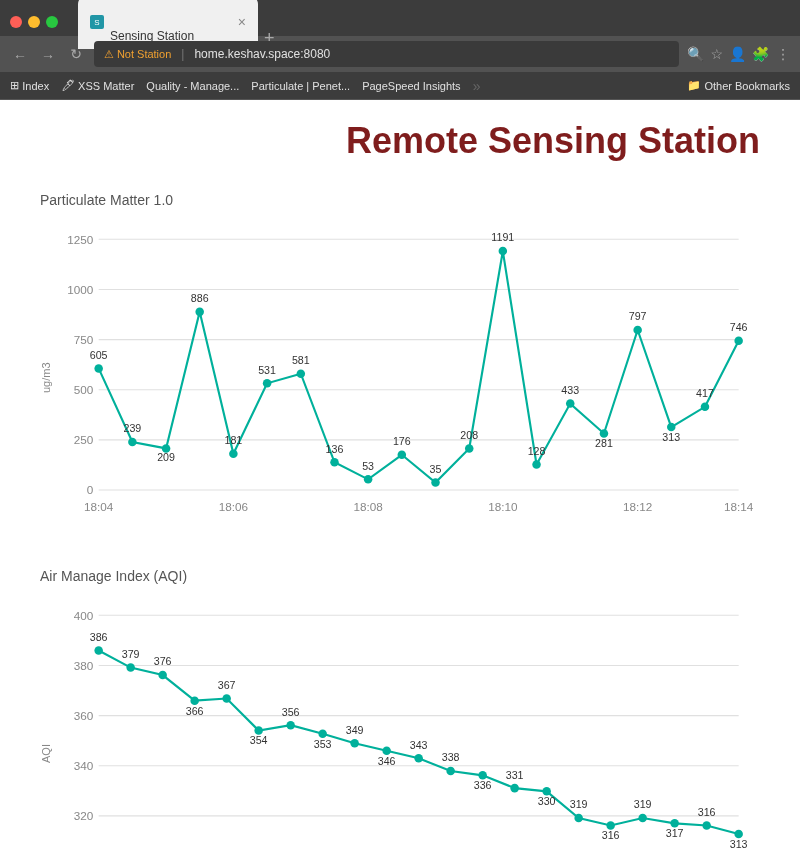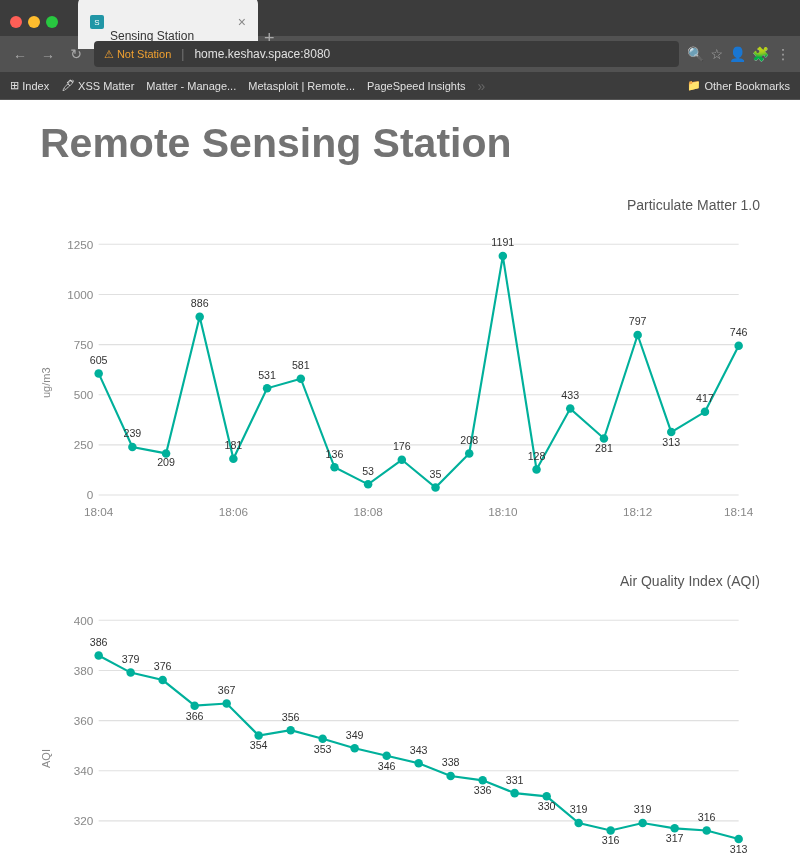--- a/index.html
+++ b/index.html
@@ -176,33 +176,33 @@
       font-size: 14px;
     }
 
     
     .page-content {
       background: #fff;
       padding: 20px 40px;
     }
 
     .page-title {
-      text-align: left;
-      font-size: 41px;
+      text-align: right;
+      font-size: 36px;
       font-weight: bold;
-      color: #737373;
+      color: #7f1d1d;
       margin-bottom: 30px;
     }
 
     .chart-section {
       margin-bottom: 30px;
     }
 
     .chart-title {
-      text-align: right;
+      text-align: left;
       font-size: 14px;
       color: #555;
       margin-bottom: 10px;
     }
 
     .chart-wrapper {
       display: flex;
       align-items: stretch;
     }
 
@@ -272,24 +272,24 @@
   <div class="bookmarks-bar">
     <span class="bookmark-item">
       <span>⊞</span>
       <span>Index</span>
     </span>
     <span class="bookmark-item">
       <span>🖊</span>
       <span>XSS Matter</span>
     </span>
     <span class="bookmark-item">
-      <span>Matter - Manage...</span>
+      <span>Quality - Manage...</span>
     </span>
     <span class="bookmark-item">
-      <span>Metasploit | Remote...</span>
+      <span>Particulate | Penet...</span>
     </span>
     <span class="bookmark-item">
       <span>PageSpeed Insights</span>
     </span>
     <span class="bookmark-sep">»</span>
     <span style="margin-left:auto;" class="bookmark-item">
       📁 <span>Other Bookmarks</span>
     </span>
   </div>
 </div>
@@ -406,21 +406,21 @@
           <text x="292.6" y="275" text-anchor="middle" font-size="11" fill="#888">18:08</text>
           <text x="418.9" y="275" text-anchor="middle" font-size="11" fill="#888">18:10</text>
           <text x="545.3" y="275" text-anchor="middle" font-size="11" fill="#888">18:12</text>
           <text x="640" y="275" text-anchor="middle" font-size="11" fill="#888">18:14</text>
         </svg>
       </div>
     </div>
   </div>
 
   <div class="chart-section">
-    <div class="chart-title">Air Quality Index (AQI)</div>
+    <div class="chart-title">Air Manage Index (AQI)</div>
     <div class="chart-wrapper">
       <div class="y-axis-label">AQI</div>
       <div class="chart-inner">
         <svg class="chart-svg" viewBox="0 0 660 300" xmlns="http://www.w3.org/2000/svg">
 
           <line x1="40" y1="20" x2="640" y2="20" stroke="#e0e0e0" stroke-width="1"></line>
           <line x1="40" y1="67" x2="640" y2="67" stroke="#e0e0e0" stroke-width="1"></line>
           <line x1="40" y1="114" x2="640" y2="114" stroke="#e0e0e0" stroke-width="1"></line>
           <line x1="40" y1="161" x2="640" y2="161" stroke="#e0e0e0" stroke-width="1"></line>
           <line x1="40" y1="208" x2="640" y2="208" stroke="#e0e0e0" stroke-width="1"></line>

